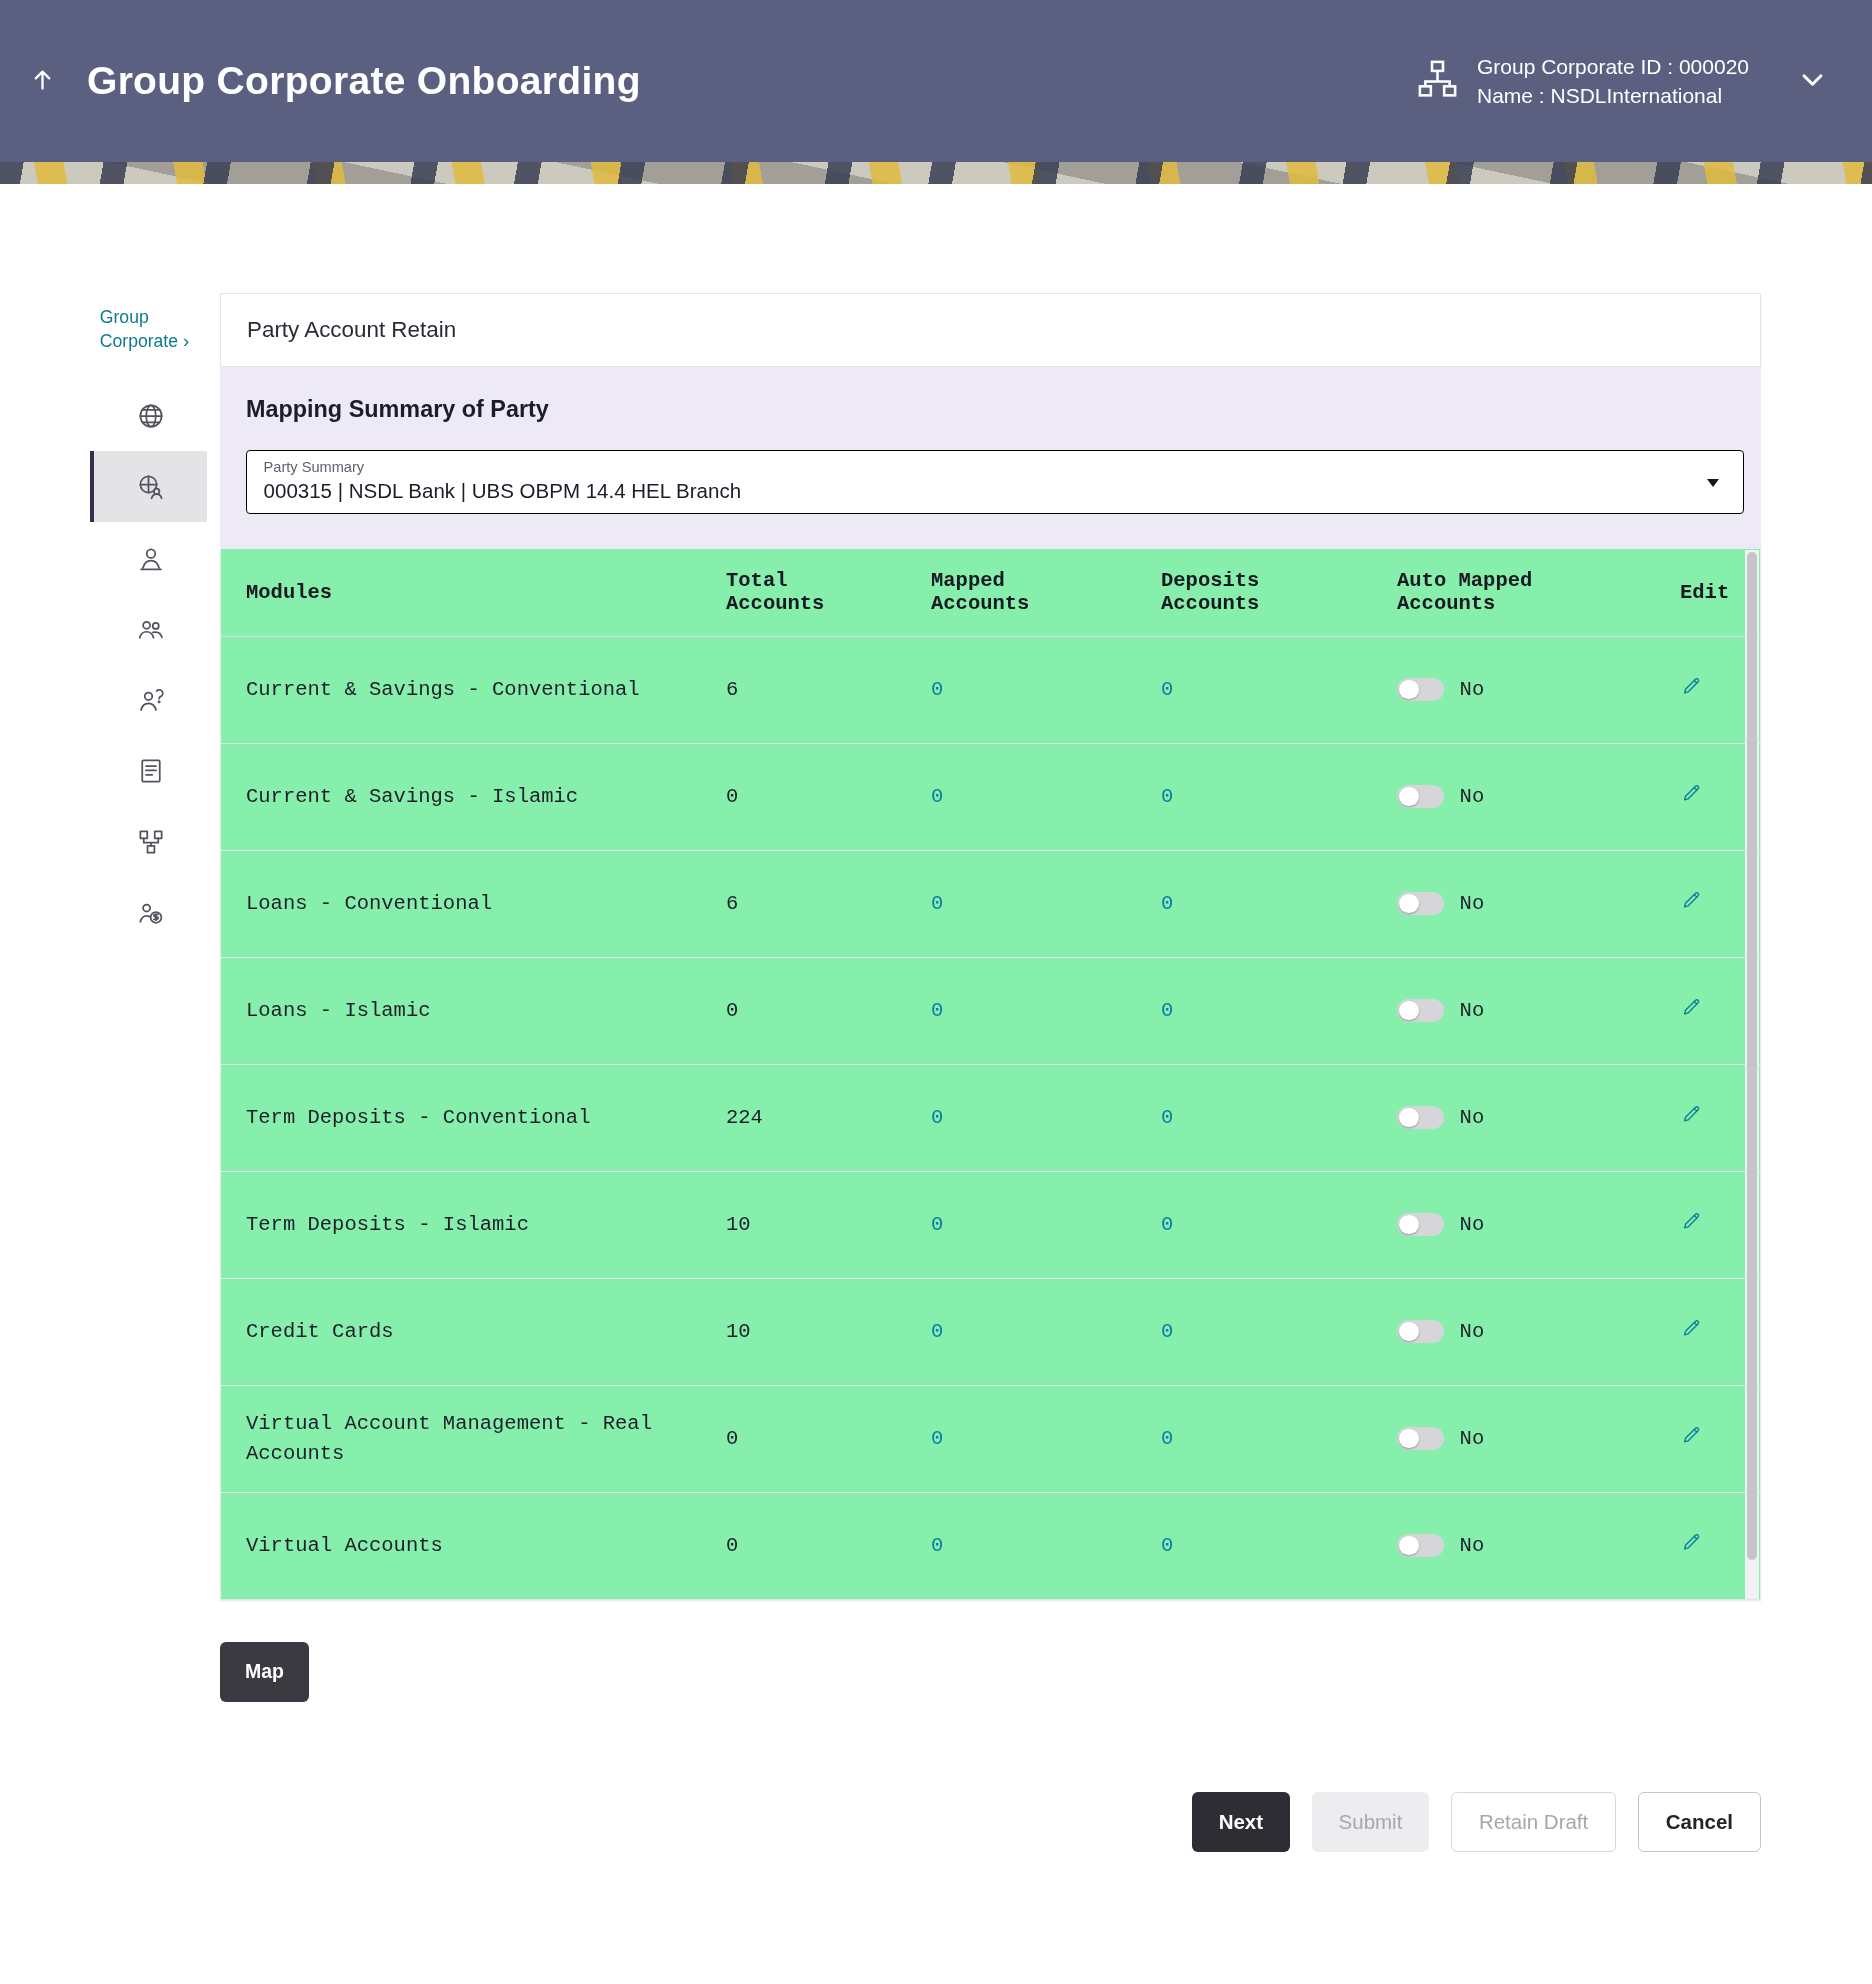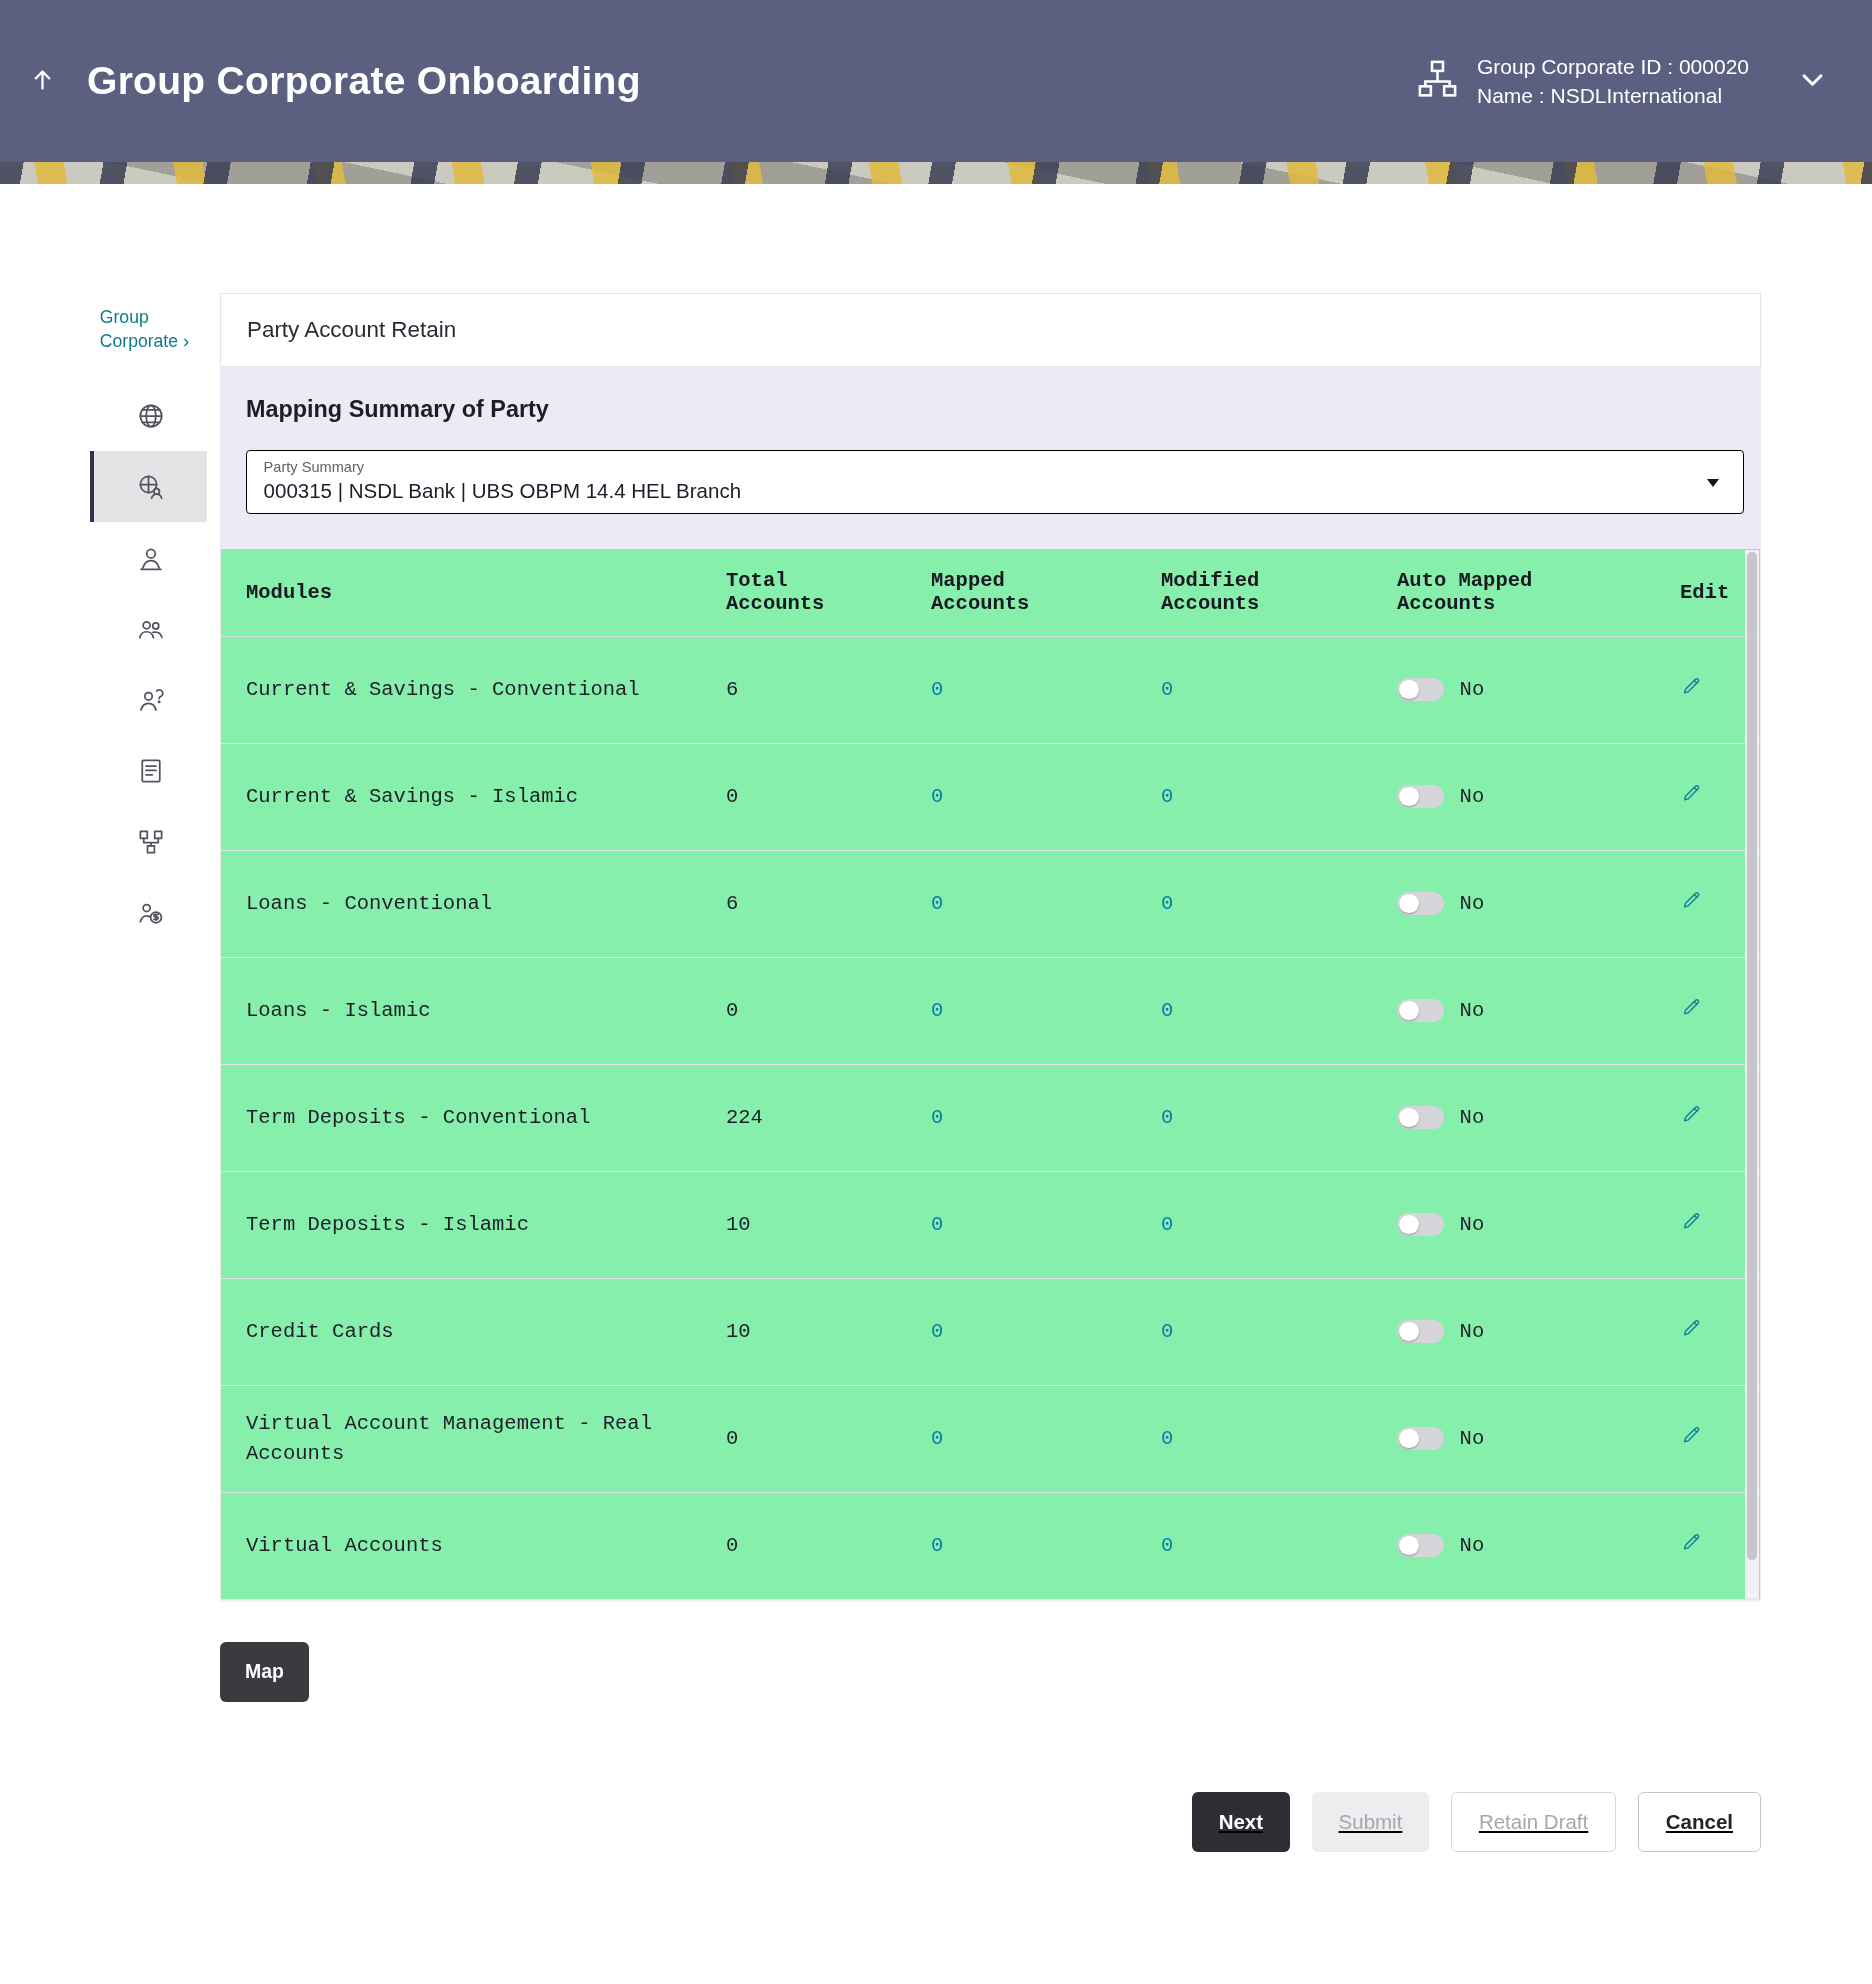--- a/index.html
+++ b/index.html
@@ -60,21 +60,21 @@
   .toggle { width:47px; height:23.4px; border-radius:11.7px; background:#d6d6da; position:relative; cursor:pointer; flex-shrink:0; }
   .toggle::after { content:""; position:absolute; left:2px; top:2px; width:19.5px; height:19.5px; background:#fff; border-radius:50%; box-shadow:0 1px 2px rgba(0,0,0,.3); }
   .edit-btn { cursor:pointer; display:inline-flex; }
   .edit-btn svg { width:22.4px; height:22.4px; stroke:#0c7f9c; fill:none; stroke-width:1.5; stroke-linecap:round; stroke-linejoin:round; }
 
   .scrollbar { position:absolute; top:1px; right:1px; bottom:1px; width:13.7px; background:#f1f1f3; }
   .scroll-thumb { position:absolute; top:2px; left:2px; width:9.8px; height:calc(100% - 41px); background:#c6c6ca; border-radius:4.9px; cursor:pointer; }
 
   
   .map-btn { margin-top:41px; background:#3a3a40; color:#fff; border:none; border-radius:5.9px; font-size:19.5px; font-weight:bold; padding:0 25px; height:60px; cursor:pointer; font-family:inherit; }
-  .actions { display:flex; justify-content:flex-end; align-items:center; gap:21.5px; margin-top:90px;text-decoration:underline; }
+  .actions { display:flex; justify-content:flex-end; align-items:center; gap:21.5px; margin-top:90px; }
   .btn { height:60px; border-radius:5.9px; font-size:20.5px; padding:0 27px; font-family:inherit; cursor:pointer; }
   .btn-next { background:#2d2d33; color:#fff; border:none; font-weight:bold; }
   .btn-submit { background:#ededef; color:#a6a6ae; border:none; cursor:default; }
   .btn-retain { background:#fff; color:#a6a6ae; border:1px solid #d8d8dc; cursor:default; }
   .btn-cancel { background:#fff; color:#23232d; border:1px solid #c4c4ca; font-weight:bold; }
 </style>
 </head>
 <body>
 
 <div class="page">
@@ -192,21 +192,21 @@
           <div class="select-value">000315 | NSDL Bank | UBS OBPM 14.4 HEL Branch</div>
           <span class="caret"></span>
         </div>
       </div>
 
       <div class="table-card">
         <div class="t-row t-head" id="table-head">
             <span class="hdr hdr-1">Modules</span>
             <span class="hdr hdr-2">Total Accounts</span>
             <span class="hdr hdr-3">Mapped Accounts</span>
-            <span class="hdr hdr-4">Modified Accounts</span>
+            <span class="hdr hdr-4">Deposits Accounts</span>
             <span class="hdr hdr-5">Auto Mapped Accounts</span>
             <span class="hdr hdr-6">Edit</span>
           </div>
         <div id="table-body">
             <div class="t-row">
               <div class="cell-module">Current &amp; Savings - Conventional</div>
               <div>6</div>
               <div class="link">0</div>
               <div class="link">0</div>
               <div class="auto-cell">

